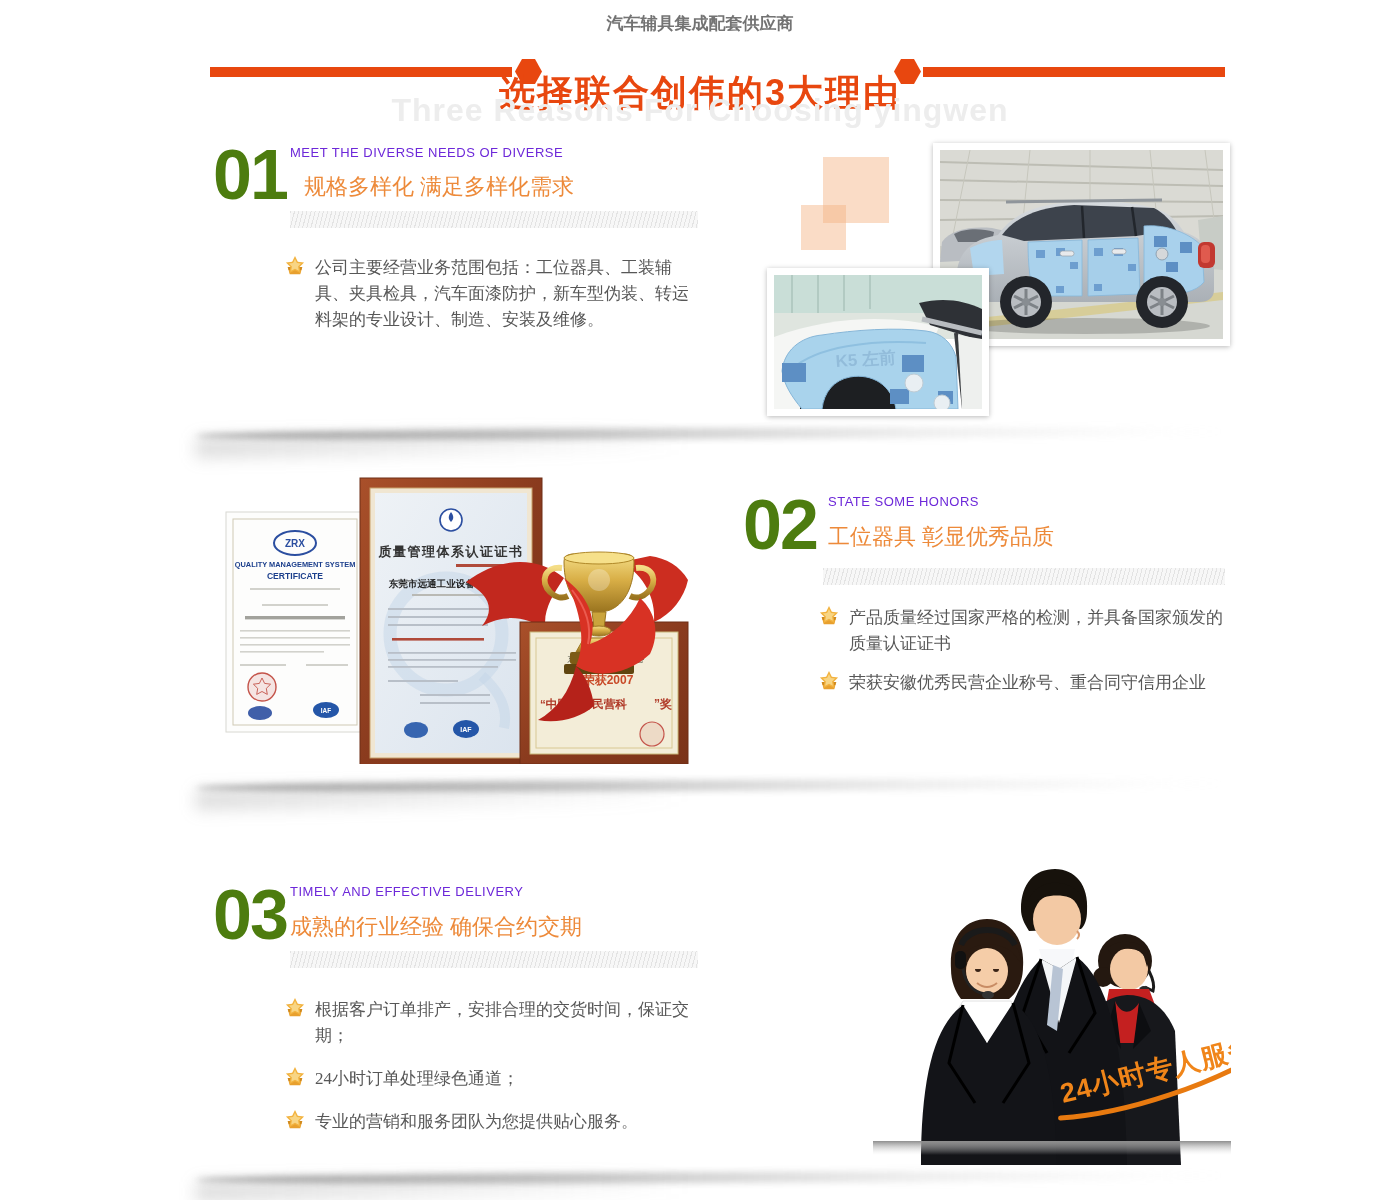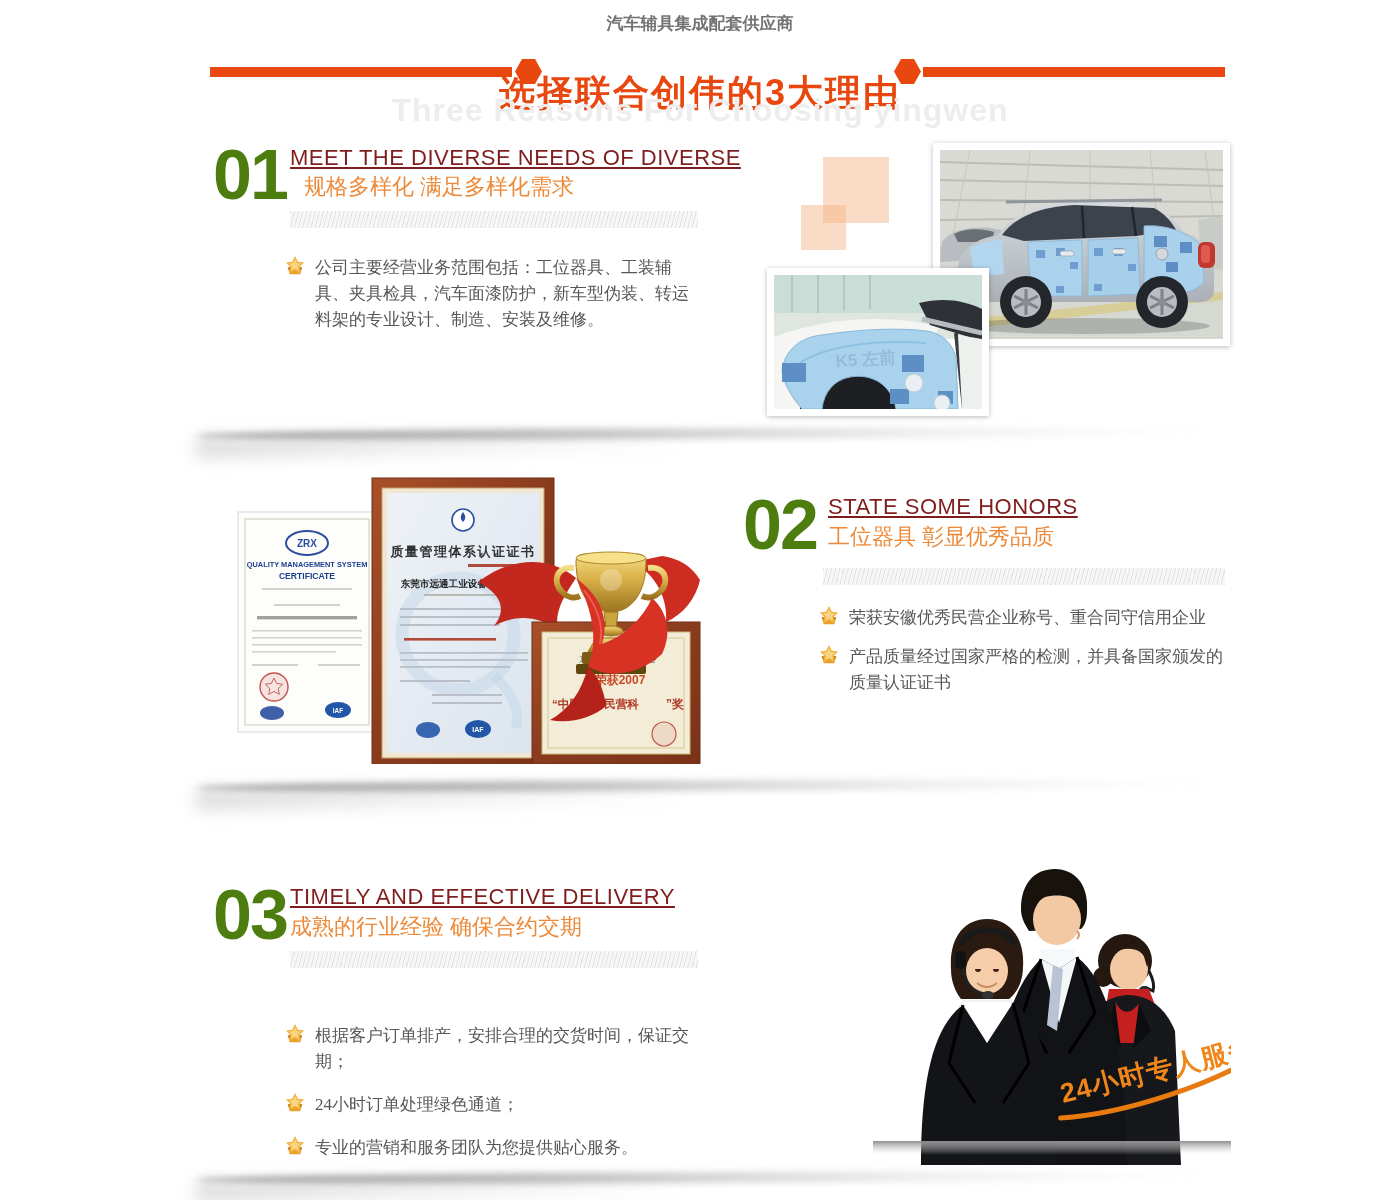--- a/index.html
+++ b/index.html
@@ -19,21 +19,21 @@
   .bar-left { left:210px; width:302px; }
   .bar-right { left:923px; width:302px; }
   .banner-hex { top:59px; width:27px; height:25px; background:#E8470F;
     clip-path:polygon(26% 0,74% 0,100% 50%,74% 100%,26% 100%,0 50%); }
   .hex-left { left:515px; } .hex-right { left:894px; }
   .banner-subtitle { top:92px; left:0; width:100%; text-align:center;
     font-size:32px; font-weight:bold; color:#ededed; letter-spacing:1px; }
 
   
   .big-number { font-size:70px; line-height:1; font-weight:bold; color:#4d7c0f; letter-spacing:-2px; }
-  .title-en { font-size:22px; color:#7f1d1d; letter-spacing:.5px; white-space:nowrap;text-decoration:underline; }
+  .title-en { font-size:13px; color:#6d28d9; letter-spacing:.5px; white-space:nowrap; }
   .title-zh { font-size:22px; color:#ED8A3A; white-space:nowrap; }
   .hatch { height:17px;
     background:repeating-linear-gradient(105deg,#e3e3e3 0,#e3e3e3 1px,#f7f7f7 1px,#f7f7f7 4px); }
   .bullets { display:block; }
   .bullet-row { display:flex; gap:9px; margin-bottom:13px; }
   .bullet-row .star { flex:0 0 22px; margin-top:1px; }
   .bullet-text { font-size:17px; line-height:26px; color:#575757; }
 
   
   .photo-frame { background:#fff; padding:7px; box-shadow:0 1px 5px rgba(0,0,0,.28); }
@@ -205,21 +205,21 @@
       <rect x="8" y="88" width="24" height="19"></rect>
       <rect x="164" y="116" width="15" height="13"></rect>
     </g>
     <circle cx="140" cy="108" r="9" fill="#e9eff3" stroke="#c0ccd4"></circle>
     <circle cx="168" cy="128" r="8" fill="#e9eff3" stroke="#c0ccd4"></circle>
   </svg>
 </div>
 
 <div class="abs shadow-strip" style="top:428px;"></div>
 
-<div class="abs" style="left:232px; top:466px; width:472px; height:298px;">
+<div class="abs" style="left:220px; top:466px; width:472px; height:298px;">
   <svg width="472" height="298" viewBox="0 0 472 298">
     <defs>
       <linearGradient id="wood" x1="0" y1="0" x2="1" y2="1">
         <stop offset="0" stop-color="#a9502a"></stop>
           <stop offset=".5" stop-color="#8a3b1e"></stop>
           <stop offset="1" stop-color="#7a3318"></stop>
       </linearGradient>
       <linearGradient id="gold" x1="0" y1="0" x2="0" y2="1">
         <stop offset="0" stop-color="#f4dd86"></stop>
           <stop offset=".45" stop-color="#d8ae46"></stop>
@@ -328,41 +328,41 @@
 <div class="abs hatch" style="left:823px; top:568px; width:402px;"></div>
 
 <div class="abs bullets" style="left:818px; top:605px; width:420px;">
   <div class="bullet-row">
     <svg class="star" width="22" height="20" viewBox="0 0 24 22">
       <path d="M4 12 h16 l-2.2 8 h-11.6 Z" fill="#E8A02E"></path>
         <path d="M4 12 h16 l-1 3.4 h-14 Z" fill="#D08A1E"></path>
       <path d="M12 0 l3.1 6.2 6.9 1 -5 4.9 1.2 6.9 -6.2 -3.3 -6.2 3.3 1.2 -6.9 -5 -4.9 6.9 -1 Z" fill="#F2B23E"></path>
       <path d="M12 3.4 l2.1 4.2 4.6.7 -3.3 3.3.8 4.6 -4.2 -2.2 -4.2 2.2.8 -4.6 -3.3 -3.3 4.6 -.7 Z" fill="#F8D584"></path>
     </svg>
+    <div class="bullet-text" style="width:392px;">产品质量经过国家严格的检测，并具备国家颁发的质量认证证书</div>
+  </div>
+  <div class="bullet-row">
+    <svg class="star" width="22" height="20" viewBox="0 0 24 22">
+      <path d="M4 12 h16 l-2.2 8 h-11.6 Z" fill="#E8A02E"></path>
+        <path d="M4 12 h16 l-1 3.4 h-14 Z" fill="#D08A1E"></path>
+      <path d="M12 0 l3.1 6.2 6.9 1 -5 4.9 1.2 6.9 -6.2 -3.3 -6.2 3.3 1.2 -6.9 -5 -4.9 6.9 -1 Z" fill="#F2B23E"></path>
+      <path d="M12 3.4 l2.1 4.2 4.6.7 -3.3 3.3.8 4.6 -4.2 -2.2 -4.2 2.2.8 -4.6 -3.3 -3.3 4.6 -.7 Z" fill="#F8D584"></path>
+    </svg>
     <div class="bullet-text" style="width:392px;">荣获安徽优秀民营企业称号、重合同守信用企业</div>
-  </div>
-  <div class="bullet-row">
-    <svg class="star" width="22" height="20" viewBox="0 0 24 22">
-      <path d="M4 12 h16 l-2.2 8 h-11.6 Z" fill="#E8A02E"></path>
-        <path d="M4 12 h16 l-1 3.4 h-14 Z" fill="#D08A1E"></path>
-      <path d="M12 0 l3.1 6.2 6.9 1 -5 4.9 1.2 6.9 -6.2 -3.3 -6.2 3.3 1.2 -6.9 -5 -4.9 6.9 -1 Z" fill="#F2B23E"></path>
-      <path d="M12 3.4 l2.1 4.2 4.6.7 -3.3 3.3.8 4.6 -4.2 -2.2 -4.2 2.2.8 -4.6 -3.3 -3.3 4.6 -.7 Z" fill="#F8D584"></path>
-    </svg>
-    <div class="bullet-text" style="width:392px;">产品质量经过国家严格的检测，并具备国家颁发的质量认证证书</div>
   </div>
 </div>
 
 <div class="abs shadow-strip" style="top:780px;"></div>
 
 <div class="abs big-number" style="left:213px; top:880px;">03</div>
 <div class="abs title-en" style="left:290px; top:884px;">TIMELY AND EFFECTIVE DELIVERY</div>
 <div class="abs title-zh" style="left:290px; top:912px;">成熟的行业经验 确保合约交期</div>
 <div class="abs hatch" style="left:290px; top:951px; width:408px;"></div>
 
-<div class="abs bullets" style="left:284px; top:997px; width:430px;margin-top:26px;">
+<div class="abs bullets" style="left:284px; top:997px; width:430px;">
   <div class="bullet-row" style="margin-bottom:17px;">
     <svg class="star" width="22" height="20" viewBox="0 0 24 22">
       <path d="M4 12 h16 l-2.2 8 h-11.6 Z" fill="#E8A02E"></path>
         <path d="M4 12 h16 l-1 3.4 h-14 Z" fill="#D08A1E"></path>
       <path d="M12 0 l3.1 6.2 6.9 1 -5 4.9 1.2 6.9 -6.2 -3.3 -6.2 3.3 1.2 -6.9 -5 -4.9 6.9 -1 Z" fill="#F2B23E"></path>
       <path d="M12 3.4 l2.1 4.2 4.6.7 -3.3 3.3.8 4.6 -4.2 -2.2 -4.2 2.2.8 -4.6 -3.3 -3.3 4.6 -.7 Z" fill="#F8D584"></path>
     </svg>
     <div class="bullet-text" style="width:402px;">根据客户订单排产，安排合理的交货时间，保证交期；</div>
   </div>
   <div class="bullet-row" style="margin-bottom:17px;font-family:Liberation Serif, serif;">

